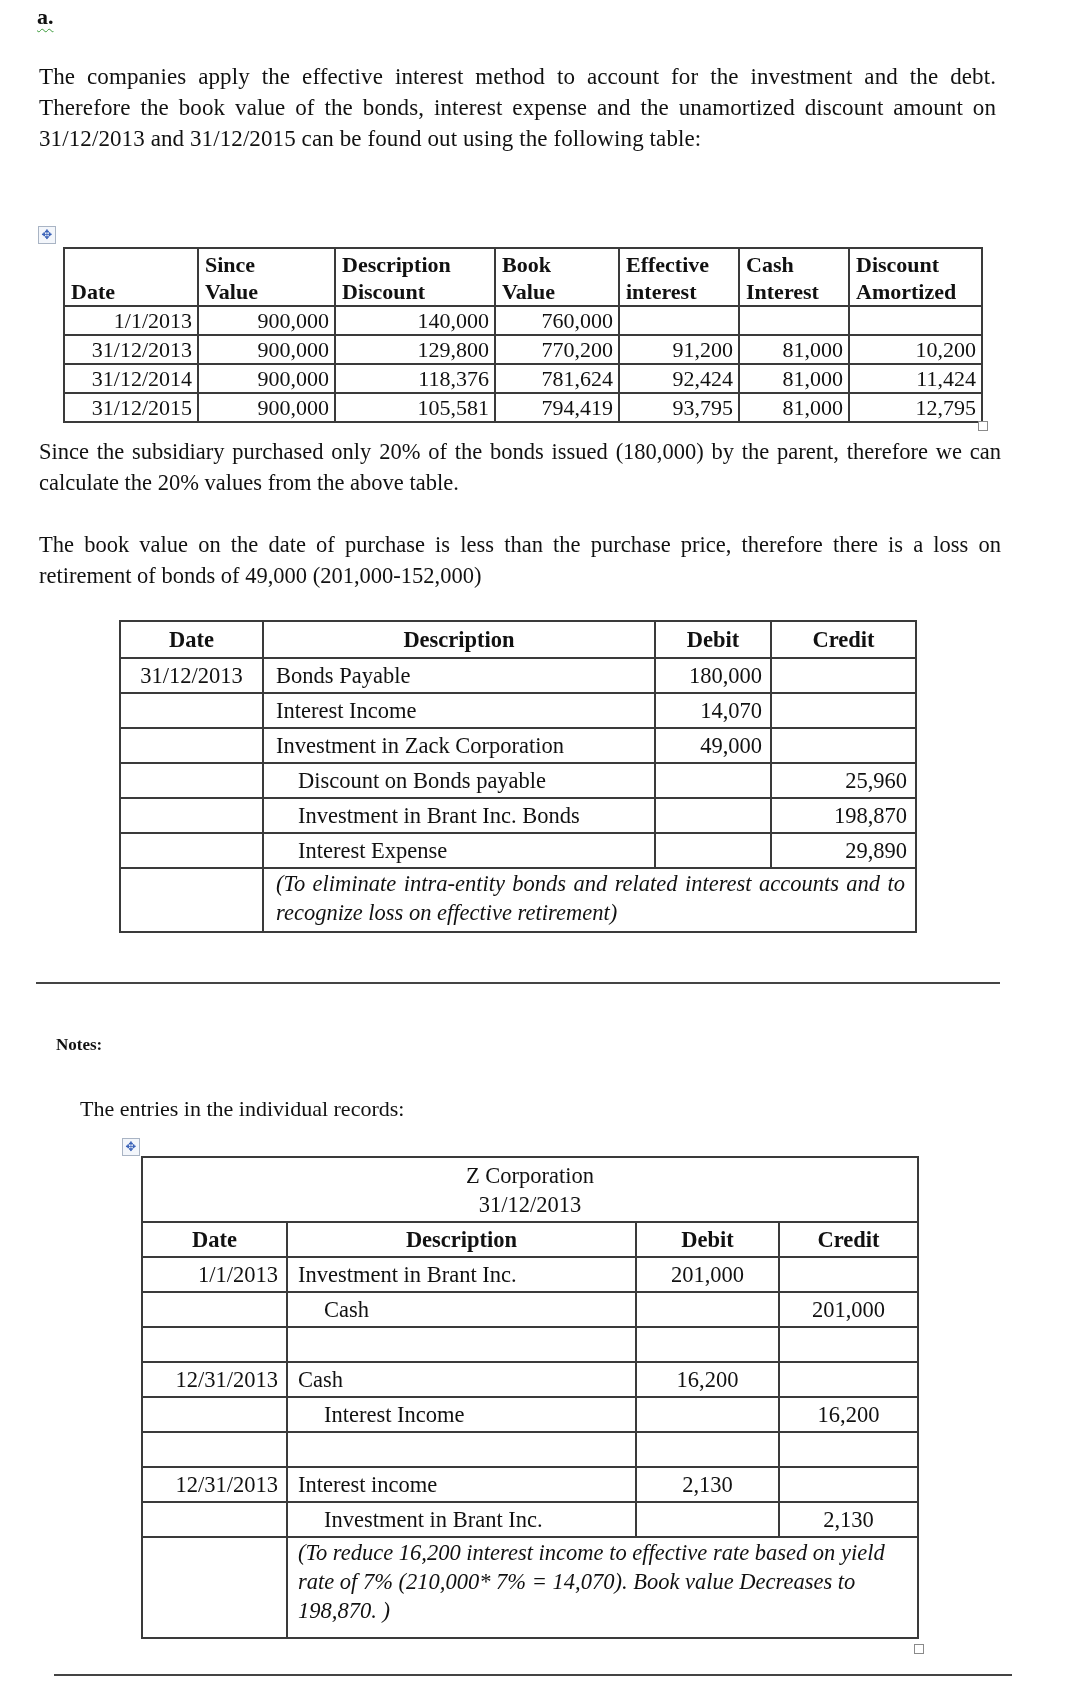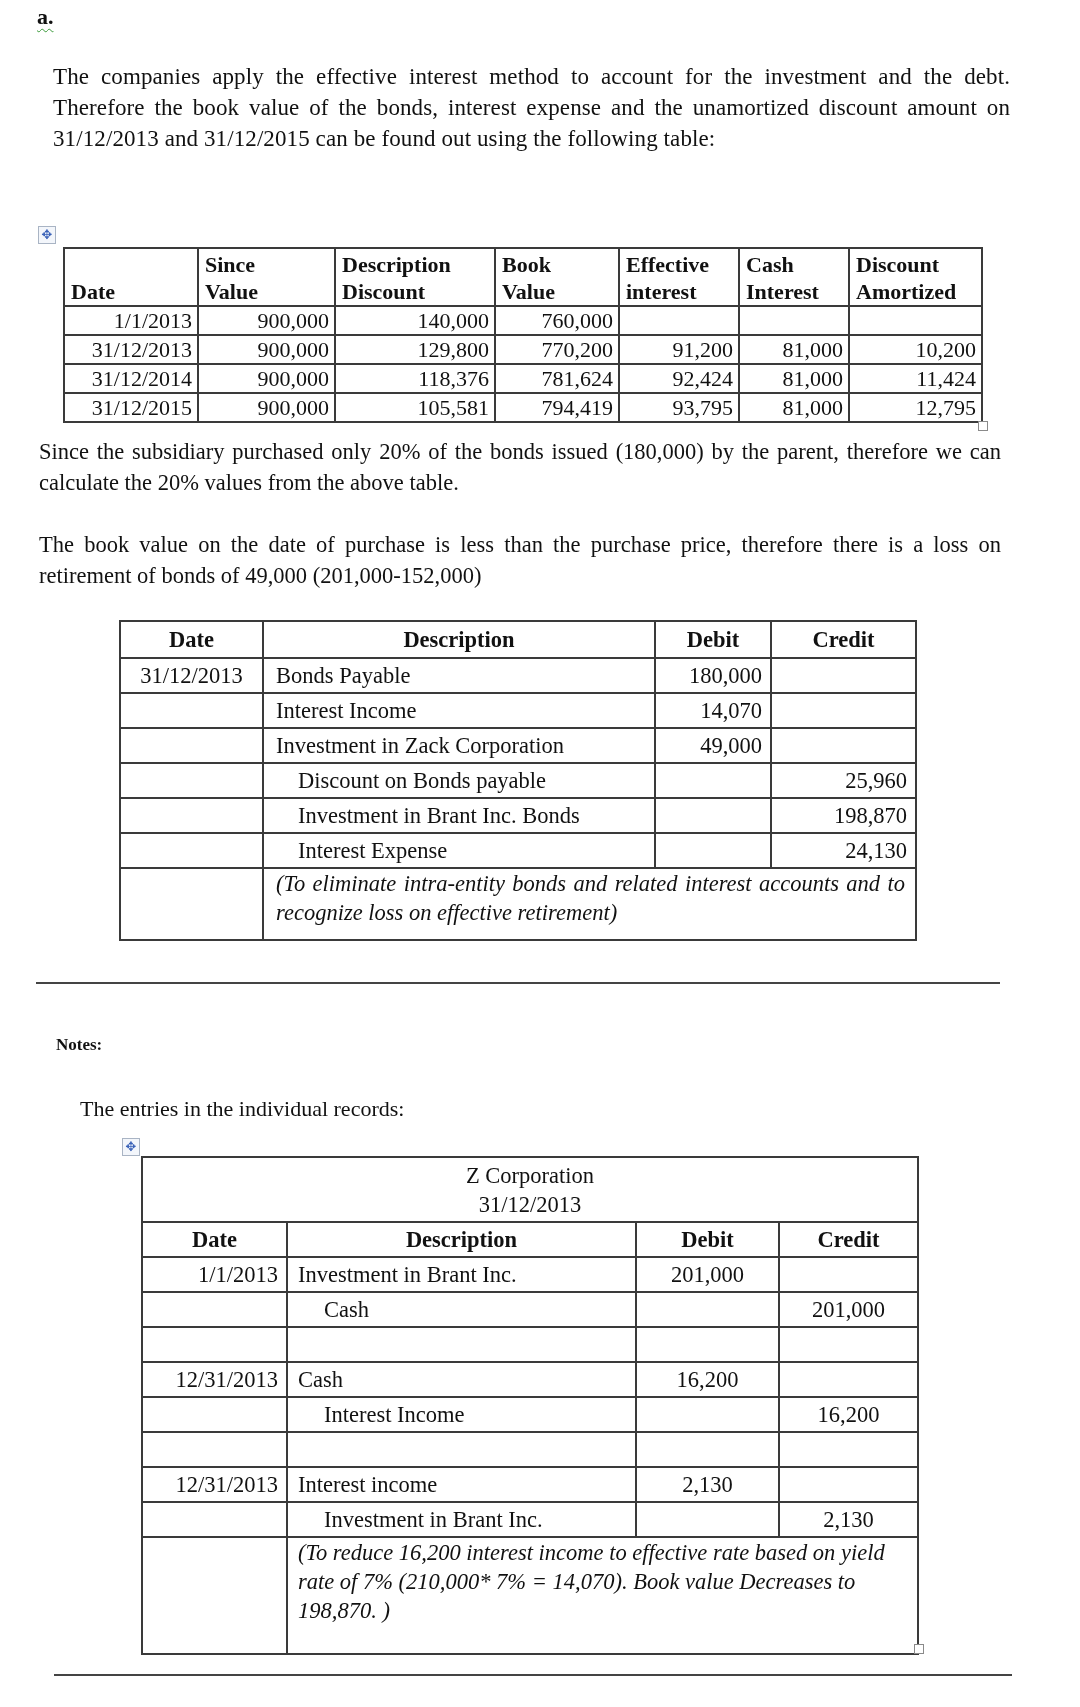--- a/index.html
+++ b/index.html
@@ -9,21 +9,21 @@
     color: #111111;
   }
   .abs { position: absolute; }
   .heading-a {
     left: 37px; top: 4px; font-size: 22px; font-weight: bold;
     text-decoration: underline wavy #3a9a3a; text-underline-offset: 4px; text-decoration-thickness: 1px;
   }
   .para {
     font-size: 23px; line-height: 31px; text-align: justify; text-align-last: left;
   }
-  .p1 { left: 39px; top: 61px; width: 957px; letter-spacing: 0.1px; margin-left: 14px; }
+  .p1 { left: 39px; top: 61px; width: 957px; letter-spacing: 0.1px; }
   .p2 { left: 39px; top: 436px; width: 962px; font-size: 22.5px; }
   .p3 { left: 39px; top: 529px; width: 962px; font-size: 22.5px; }
   .notes { left: 56px; top: 1035px; font-size: 17px; font-weight: bold; }
   .entries { left: 56px; top: 1096px; font-size: 22px; margin-left: 24px; }
 
   .move-handle {
     width: 16px; height: 16px; border: 1px solid #a9b4c4; background: #f3f6fb;
     color: #3a62b8; font-size: 13px; line-height: 16px; text-align: center;
     font-family: "DejaVu Sans", sans-serif;
   }
@@ -40,32 +40,32 @@
   .t1 td { text-align: right; line-height: 27px; height: 27px; padding: 0 5px; }
 
   
   .t2 { left: 119px; top: 620px; width: 796px; font-size: 22.5px; }
   .t2 th { font-weight: bold; text-align: center; line-height: 35px; height: 35px; }
   .t2 td { line-height: 33px; height: 33px; }
   .t2 .num { text-align: right; padding-right: 8px; }
   .t2 .date { text-align: center; }
   .t2 .indent { padding-left: 34px; }
   .t2 .desc { padding-left: 12px; }
-  .t2 .memo { font-style: italic; line-height: 29px; padding: 0 10px 12px 12px; text-align: justify; text-align-last: left; margin-top: 44px; }
+  .t2 .memo { font-style: italic; line-height: 29px; padding: 0 10px 4px 12px; text-align: justify; text-align-last: left; margin-top: 44px; }
 
   
   .t3 { left: 141px; top: 1156px; width: 776px; font-size: 22.5px; }
   .t3 .title-cell { text-align: center; line-height: 29px; padding: 3px 0 2px 0; }
   .t3 th { font-weight: bold; text-align: center; line-height: 33px; height: 33px; }
   .t3 td { line-height: 33px; height: 33px; }
   .t3 .num { text-align: center; padding-right: 6px; }
   .t3 .date { text-align: right; padding-right: 8px; }
   .t3 .desc { padding-left: 10px; }
   .t3 .indent { padding-left: 36px; }
-  .t3 .memo { font-style: italic; line-height: 29px; padding: 0 10px 28px 10px; }
+  .t3 .memo { font-style: italic; line-height: 29px; padding: 0 10px 12px 10px; }
 
   .rule { height: 0; border-top: 2px solid #444; }
   .rule1 { left: 36px; top: 982px; width: 964px; }
   .rule2 { left: 54px; top: 1674px; width: 958px; }
 </style>
 </head>
 <body>
 
 <div class="abs heading-a">a.</div>
 
@@ -180,21 +180,21 @@
     <tr>
       <td class="date"></td>
       <td class="indent">Investment in Brant Inc. Bonds</td>
       <td class="num"></td>
       <td class="num">198,870</td>
     </tr>
     <tr>
       <td class="date"></td>
       <td class="indent">Interest Expense</td>
       <td class="num"></td>
-      <td class="num">24,130</td>
+      <td class="num">29,890</td>
     </tr>
     <tr>
       <td></td>
       <td class="memo" colspan="3">(To eliminate intra-entity bonds and related interest accounts and to recognize loss on effective retirement)</td>
     </tr>
   </tbody>
 </table>
 
 <div class="abs rule rule1"></div>
 

